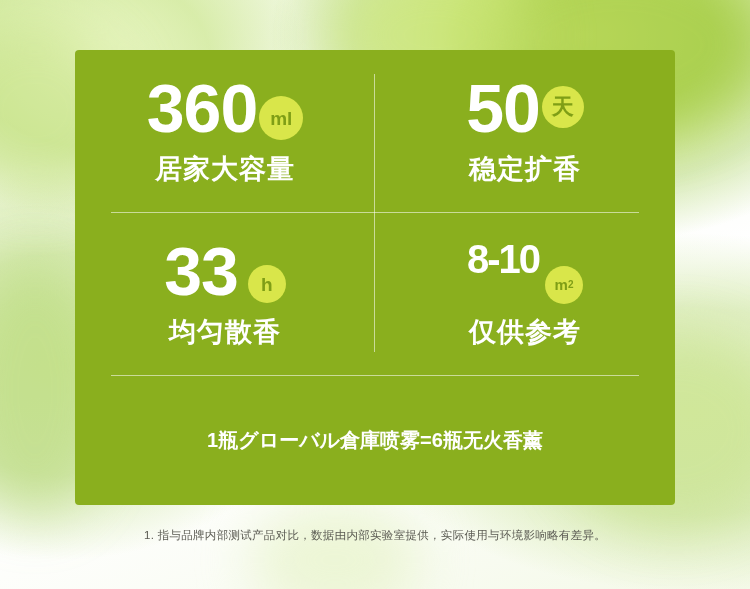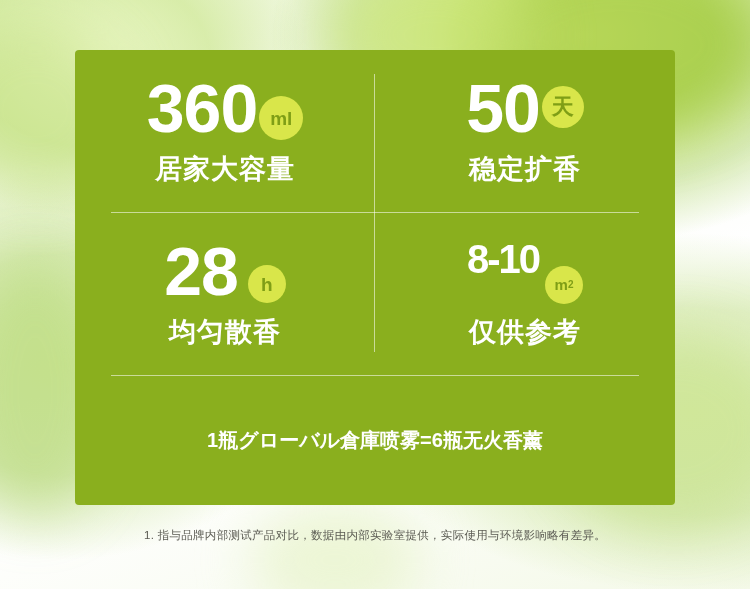--- a/index.html
+++ b/index.html
@@ -220,21 +220,21 @@
       <div class="cell c-tr">
         <div class="num-row">
           <span class="num">50</span>
           <span class="badge badge-day">天</span>
         </div>
         <div class="caption">稳定扩香</div>
       </div>
 
       <div class="cell c-bl">
         <div class="num-row">
-          <span class="num">28</span>
+          <span class="num">33</span>
           <span class="badge badge-h">h</span>
         </div>
         <div class="caption">均匀散香</div>
       </div>
 
       <div class="cell c-br">
         <div class="num-row">
           <span class="num small">8-10</span>
           <span class="badge badge-m2">
               <span>m</span>

